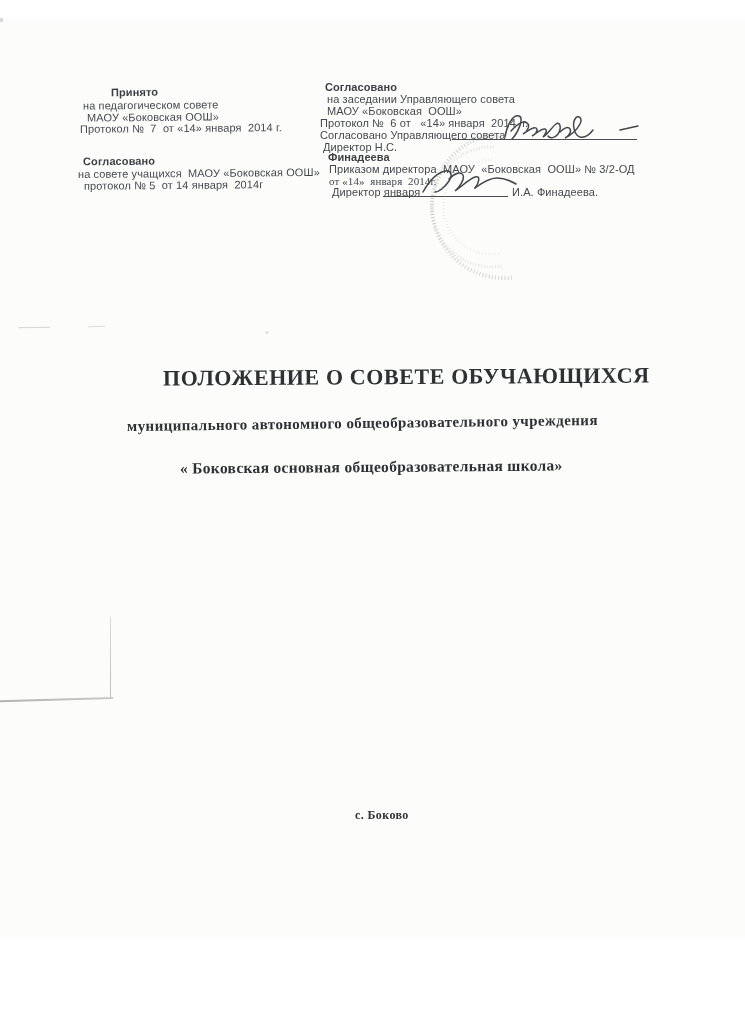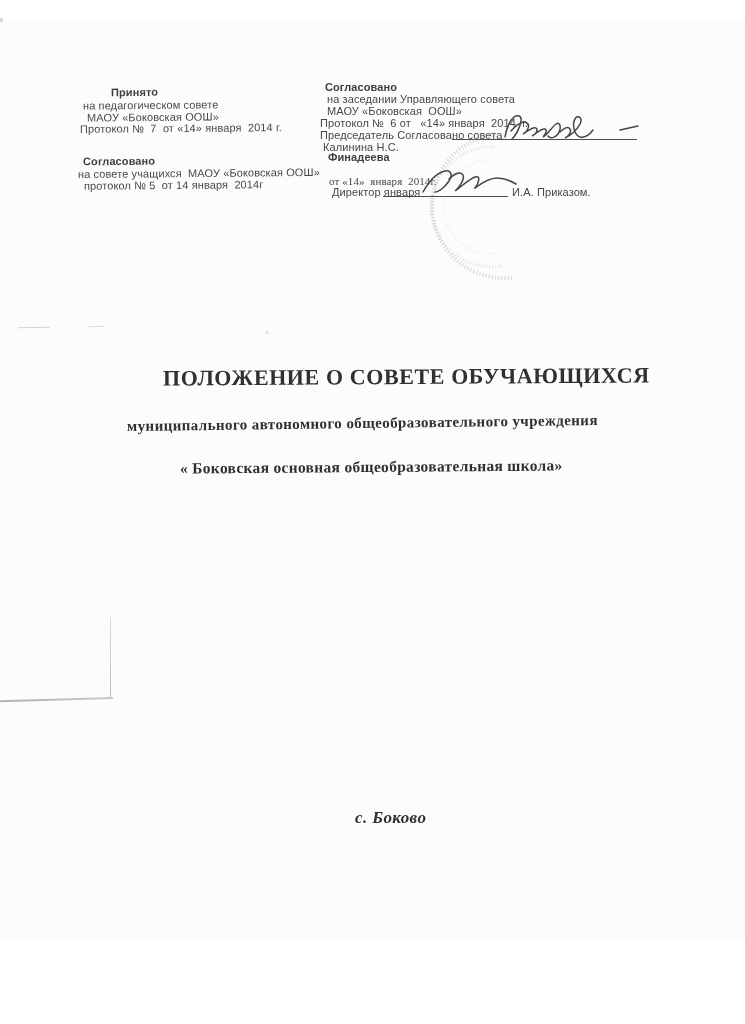--- a/index.html
+++ b/index.html
@@ -42,24 +42,23 @@
   }
   .doc-sub2{
     position:absolute;
     font-size:15.5px;
     letter-spacing:0.3px;
     white-space:pre;
     transform:rotate(-0.45deg);
   }
   .place-line{
     position:absolute;
-    font-size:17px;
+    font-size:12px;
     letter-spacing:0.4px;
     white-space:pre;
-    font-style:italic;
   }
   .ruleline{
     position:absolute;
     height:0;
     border-bottom:1.1px solid #4a4c50;
   }
   .artifact{ position:absolute; background:#b5b5b5; }
   svg{ position:absolute; overflow:visible; }
 </style>
 </head>
@@ -73,29 +72,30 @@
   <div class="line tilt" style="left:80px; top:105px;">Протокол №  7  от «14» января  2014 г.</div>
 
   <div class="line hdr tilt" style="left:83px; top:138px;">Согласовано</div>
   <div class="line tilt" style="left:78px; top:150px;">на совете учащихся  МАОУ «Боковская ООШ»</div>
   <div class="line tilt" style="left:84px; top:161.5px;">протокол № 5  от 14 января  2014г</div>
 
   <div class="line hdr" style="left:325px; top:64px;">Согласовано</div>
   <div class="line" style="left:327px; top:76px;text-align:right;">на заседании Управляющего совета</div>
   <div class="line" style="left:327px; top:88px;">МАОУ «Боковская  ООШ»</div>
   <div class="line" style="left:320px; top:100px;">Протокол №  6 от   «14» января  2014  г.</div>
-  <div class="line" style="left:320px; top:111.5px;">Председатель Согласовано совета</div>
+  <div class="line" style="left:320px; top:111.5px;">Согласовано Управляющего совета</div>
   <div class="ruleline" style="left:452px; top:120.5px; width:185px;"></div>
-  <div class="line" style="left:323px; top:123.5px;">Калинина Н.С.</div>
+  <div class="line" style="left:323px; top:123.5px;">Директор Н.С.</div>
 
   <div class="line hdr" style="left:328px; top:134px;">Финадеева</div>
+  <div class="line" style="left:329px; top:145.5px;">Приказом директора  МАОУ  «Боковская  ООШ» № 3/2-ОД</div>
   <div class="line" style="left:329px; top:157.5px;font-family:Liberation Serif, serif;">от «14»  января  2014г.</div>
   <div class="line" style="left:332px; top:169px;">Директор января</div>
   <div class="ruleline" style="left:383px; top:177.5px; width:125px;"></div>
-  <div class="line" style="left:512px; top:169px;">И.А. Приказом.</div>
+  <div class="line" style="left:512px; top:169px;">И.А. Финадеева.</div>
 
   <svg style="left:418px; top:106px;" width="175" height="170" viewBox="0 0 175 170" aria-hidden="true">
     <path d="M77.2,10.5 A72,72 0 1 0 94.8,153.5" fill="none" stroke="#8e958e" stroke-width="4" stroke-dasharray="1.1 2.1" opacity="0.34"></path>
     <path d="M75.6,22.9 A60,60 0 1 0 83.9,142" fill="none" stroke="#949a92" stroke-width="3" stroke-dasharray="0.9 1.9" opacity="0.26"></path>
     <path d="M74,36 A47,47 0 1 0 82,129" fill="none" stroke="#9aa098" stroke-width="2.4" stroke-dasharray="0.8 2.4" opacity="0.18"></path>
   </svg>
 
   <svg style="left:498px; top:92px;" width="145" height="34" viewBox="0 0 145 34" aria-hidden="true">
     <g fill="none" stroke="#44464b" stroke-width="1.5" stroke-linecap="round">
       <path d="M7,27 C9,15 15,4 21,6 C27,8 19,24 14,29"></path>

